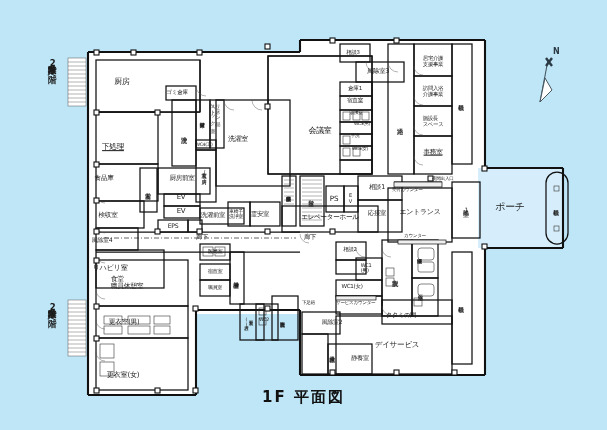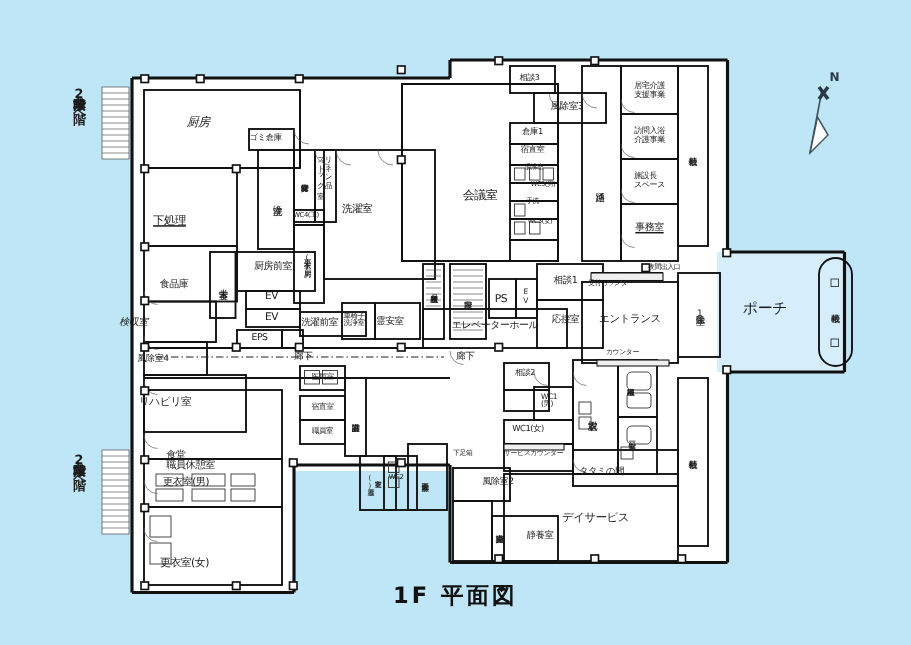--- a/index.html
+++ b/index.html
@@ -352,27 +352,27 @@
 
   <g>
     <path d="M548,60 L540,102" stroke="#44555f" stroke-width="1.1" fill="none"></path>
     <path d="M540,102 L545,78 L552,90 Z" fill="#ffffff" stroke="#44555f" stroke-width="1"></path>
     <path d="M546,58 L552,66 M552,58 L546,66" stroke="#2b3a44" stroke-width="2.4"></path>
   </g>
 
 </svg>
 
 <div id="labels">
-    <div class="lbl ctr" style="left: 132px; top: 82px; font-size: 8px; font-style: italic;">厨房</div>
+    <div class="lbl ctr" style="left: 122px; top: 82px; font-size: 8px;">厨房</div>
     <div class="lbl ctr" style="left: 113px; top: 147px; font-size: 7.6px; text-decoration: underline;">下処理</div>
-    <div class="lbl ctr" style="left: 104px; top: 190px; font-size: 6.6px; margin-left: 12px;">食品庫</div>
-    <div class="lbl ctr" style="left: 89px; top: 215px; font-size: 6.6px; font-style: italic;">検収室</div>
+    <div class="lbl ctr" style="left: 104px; top: 178px; font-size: 6.6px;">食品庫</div>
+    <div class="lbl ctr" style="left: 108px; top: 215px; font-size: 6.6px;">検収室</div>
     <div class="lbl ctr" style="left: 102px; top: 240px; font-size: 6px;">風除室4</div>
     <div class="lbl ctr" style="left: 110px; top: 268px; font-size: 7.2px;">リハビリ室</div>
-    <div class="lbl ctr" style="left: 127px; top: 283px; font-size: 6.8px; margin-top: 24px;">食堂
+    <div class="lbl ctr" style="left: 127px; top: 283px; font-size: 6.8px;">食堂
 職員休憩室</div>
     <div class="lbl ctr" style="left: 124px; top: 322px; font-size: 6.8px;">更衣室(男)</div>
     <div class="lbl ctr" style="left: 123px; top: 375px; font-size: 7.2px;">更衣室(女)</div>
     <div class="lbl ctr vert" style="left: 148px; top: 188px; font-size: 6px; letter-spacing: 0px;">栄養士室</div>
     <div class="lbl ctr" style="left: 182px; top: 178px; font-size: 6.6px;">厨房前室</div>
     <div class="lbl ctr" style="left: 181px; top: 198px; font-size: 7px;">EV</div>
     <div class="lbl ctr" style="left: 181px; top: 212px; font-size: 7px;">EV</div>
     <div class="lbl ctr" style="left: 173px; top: 226px; font-size: 6.2px;">EPS</div>
     <div class="lbl ctr" style="left: 177px; top: 93px; font-size: 5.6px;">ゴミ倉庫</div>
     <div class="lbl ctr vert" style="left: 184px; top: 132px; font-size: 6.2px; letter-spacing: 0px;">洗浄室</div>

